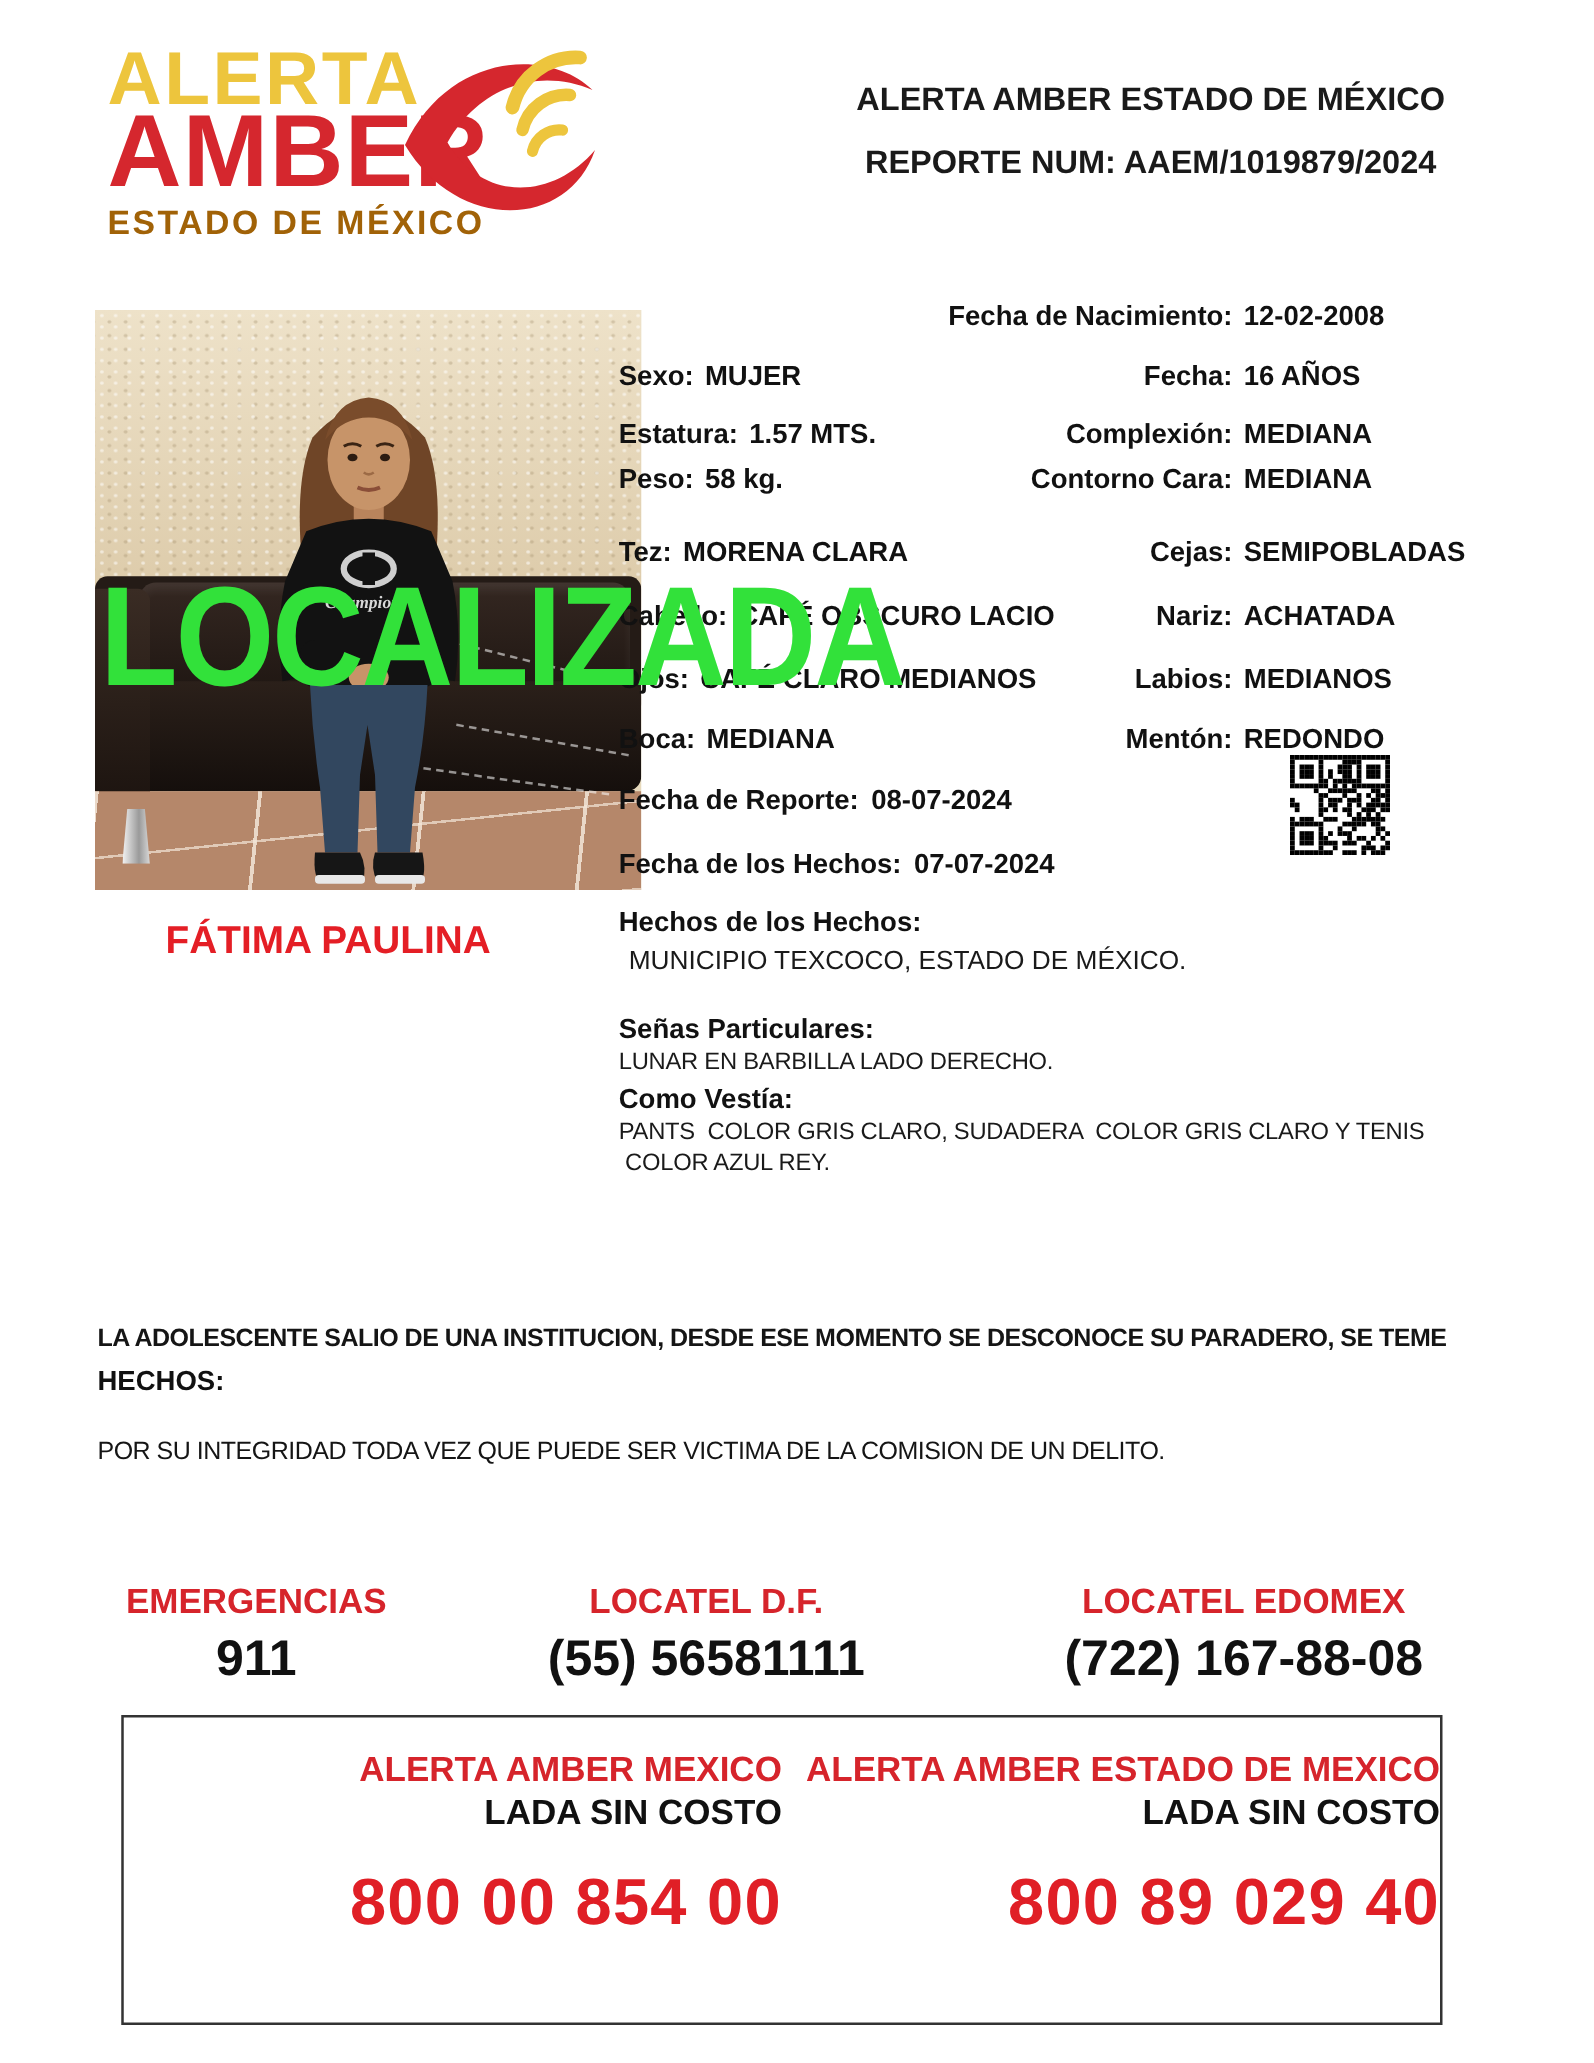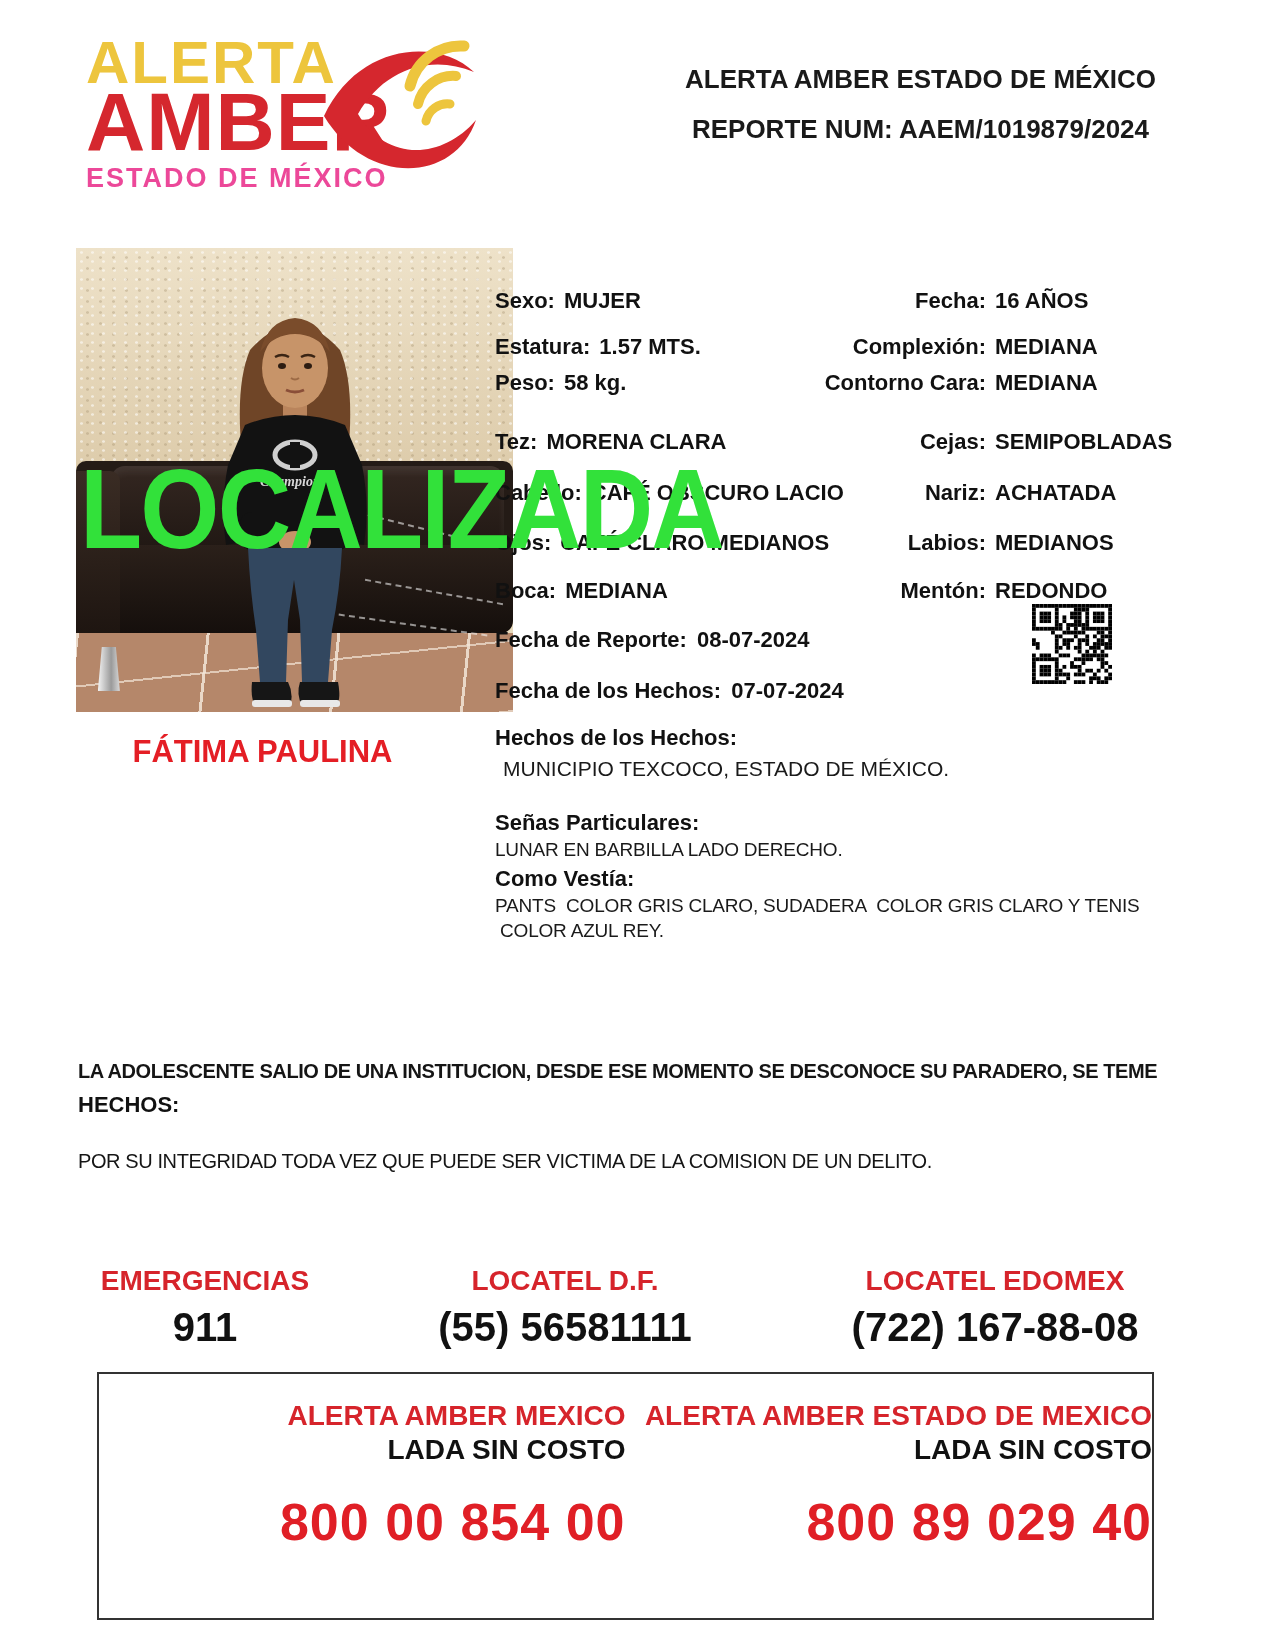--- a/index.html
+++ b/index.html
@@ -2,21 +2,21 @@
 <html><head>
 <meta charset="utf-8">
 <style>
   html,body{margin:0;padding:0;background:#888;}
   .page{position:relative;width:1275px;height:1650px;background:#ffffff;overflow:hidden;
         font-family:"Liberation Sans","DejaVu Sans",sans-serif;color:#111;}
   
   .logo{position:absolute;left:86px;top:34px;width:330px;}
   .logo-alerta{color:#edc53d;font-size:60px;font-weight:800;line-height:.95;letter-spacing:2px;}
   .logo-amber{color:#d5272e;font-size:82px;font-weight:800;line-height:.9;margin-top:-6px;letter-spacing:1px;}
-  .logo-sub{color:#ec4899;font-size:27px;font-weight:800;letter-spacing:2px;margin-top:4px;}
+  .logo-sub{color:#a16207;font-size:27px;font-weight:800;letter-spacing:2px;margin-top:4px;}
   .logo-swoosh{position:absolute;left:228px;top:-10px;width:170px;height:160px;}
   
   .header{position:absolute;left:628px;top:55px;width:585px;text-align:center;
           font-weight:bold;font-size:26px;line-height:1.92;color:#1a1a1a;}
   
   .photo{position:absolute;left:44px;top:248px;width:437px;height:464px;overflow:hidden;background:#e7dabd;margin-left:32px;}
   .wall{position:absolute;inset:0;height:60%;
         background:linear-gradient(#eee2c9,#d9c6a3);}
   .wall:after{content:"";position:absolute;inset:0;
         background-image:radial-gradient(rgba(255,255,255,.55) 1px,transparent 2px),
@@ -149,20 +149,24 @@
   </div>
 
   <div class="localizada">LOCALIZADA</div>
 
   <div class="name">
     <div>FÁTIMA PAULINA</div>
   </div>
 
   <div class="frow" style="top:240px;">
     <span class="lpair"></span>
+    <span class="rpair">
+      <span class="flabel">Fecha de Nacimiento:</span>
+      <span class="rvalue">12-02-2008</span>
+    </span>
   </div>
 
   <div class="frow" style="top:288px;">
     <span class="lpair">
         <span class="flabel">Sexo:</span>
         <span class="lvalue">MUJER</span>
       </span>
     <span class="rpair">
         <span class="flabel">Fecha:</span>
         <span class="rvalue">16 AÑOS</span>

